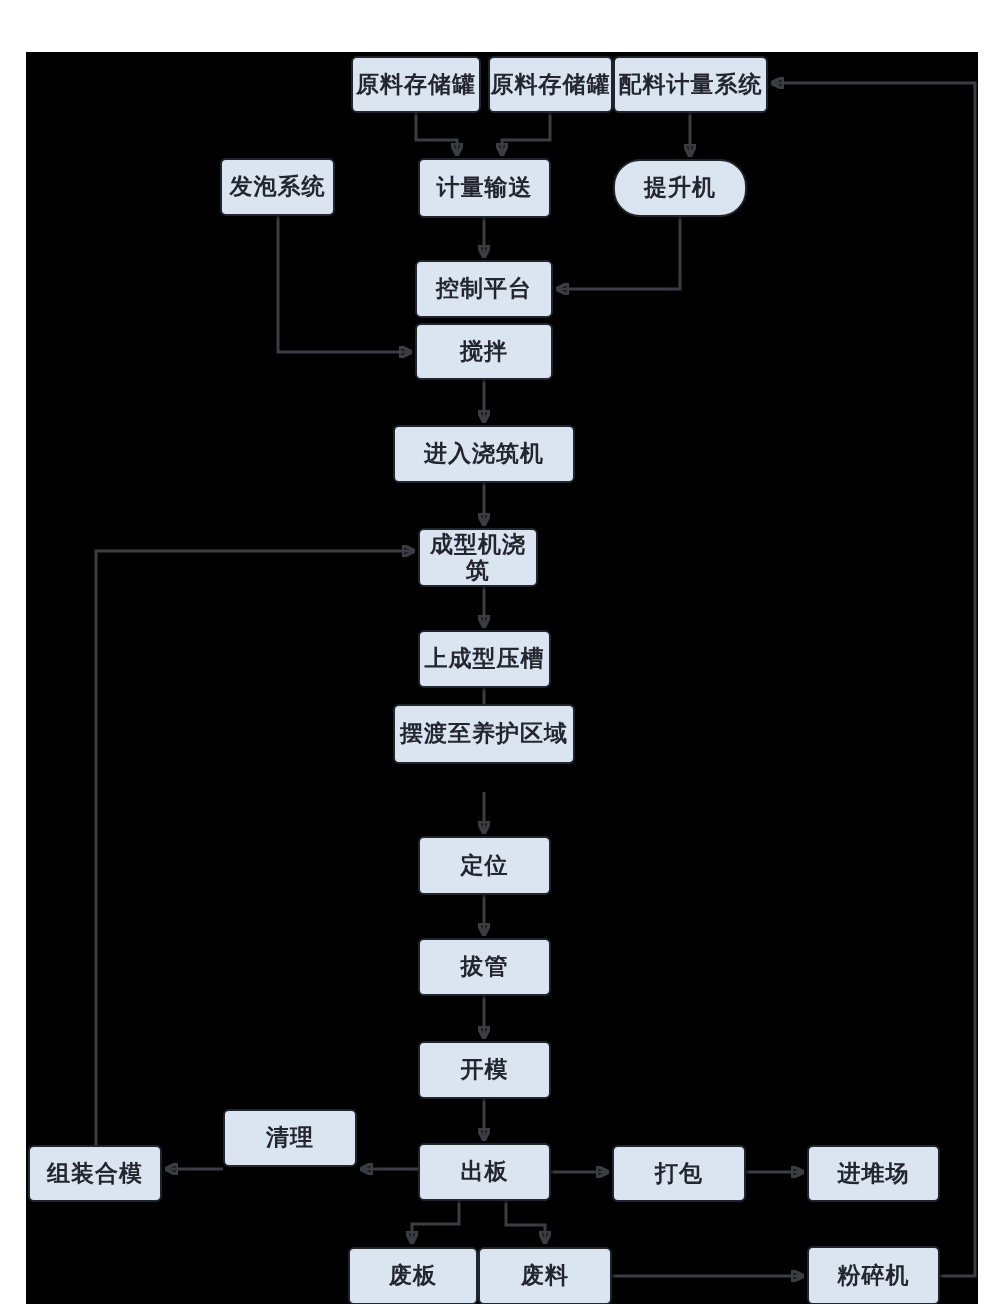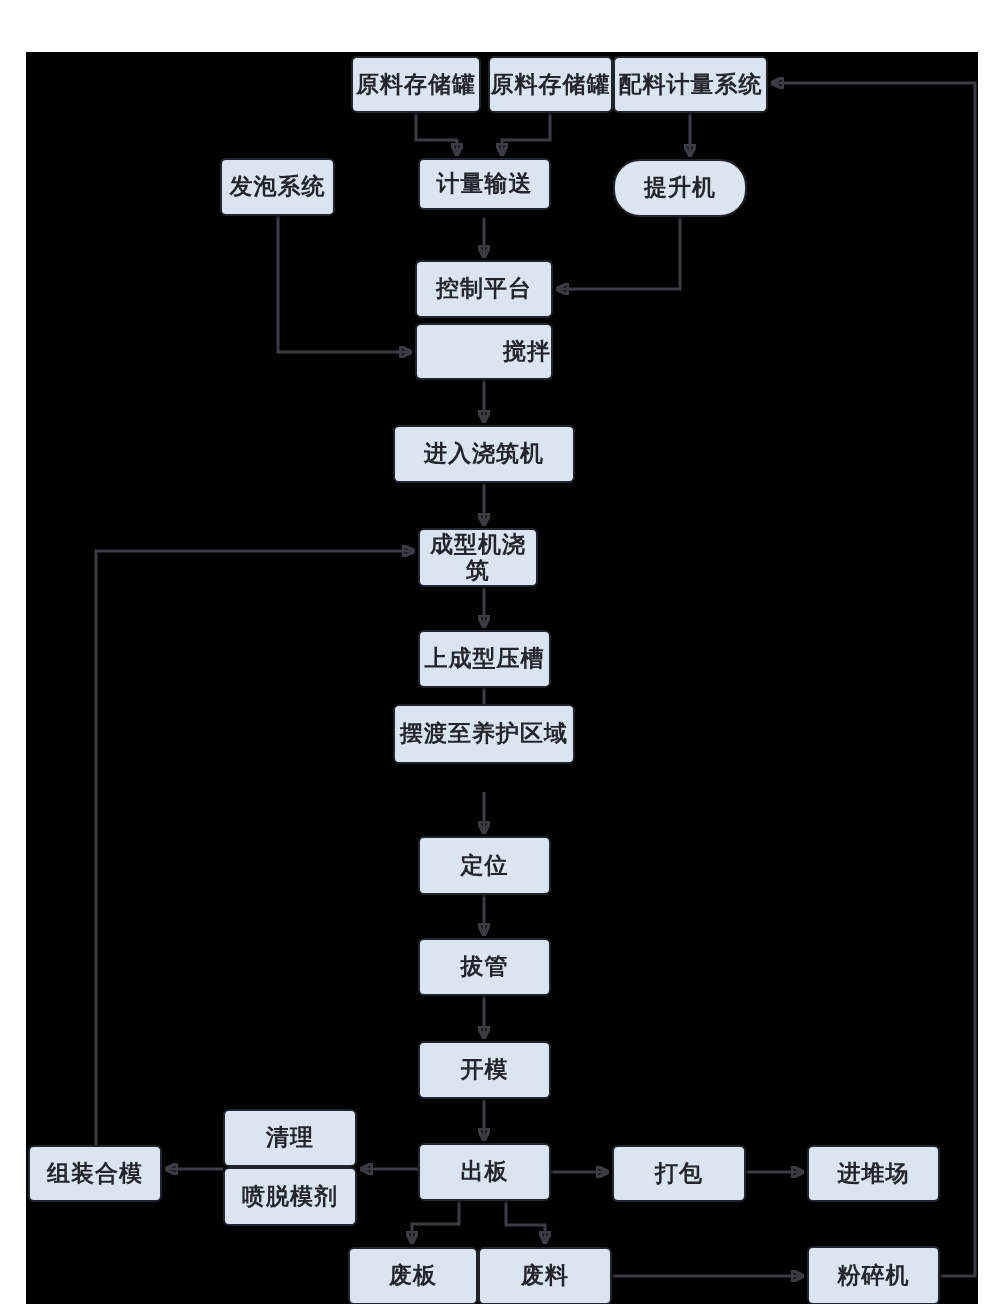--- a/index.html
+++ b/index.html
@@ -75,31 +75,31 @@
   <div class="node" style="left:488px;top:28px;width:125px;height:57px;">
       <span>原料存储罐</span>
     </div>
   <div class="node" style="left:613px;top:28px;width:155px;height:57px;">
       <span>配料计量系统</span>
     </div>
 
   <div class="node" style="left:220px;top:130px;width:115px;height:58px;">
       <span>发泡系统</span>
     </div>
-  <div class="node" style="left:418px;top:130px;width:133px;height:52px;align-items:center;">
+  <div class="node" style="left:418px;top:130px;width:133px;height:60px;align-items:center;">
       <span>计量输送</span>
     </div>
   <div class="node" style="left:613px;top:131px;width:134px;height:58px;border-radius:27px;">
       <span>提升机</span>
     </div>
 
   <div class="node" style="left:415px;top:232px;width:138px;height:58px;">
       <span>控制平台</span>
     </div>
-  <div class="node" style="left:415px;top:295px;width:138px;height:57px;justify-content:flex-end;">
+  <div class="node" style="left:415px;top:295px;width:138px;height:57px;">
       <span>搅拌</span>
     </div>
 
   <div class="node" style="left:393px;top:397px;width:182px;height:58px;">
       <span>进入浇筑机</span>
     </div>
   <div class="node" style="left:418px;top:500px;width:120px;height:59px;">
       <span>成型机浇筑</span>
     </div>
   <div class="node" style="left:418px;top:602px;width:133px;height:58px;">
@@ -114,23 +114,20 @@
   <div class="node" style="left:418px;top:910px;width:133px;height:58px;align-items:center;">
       <span>拔管</span>
     </div>
   <div class="node" style="left:418px;top:1013px;width:133px;height:58px;">
       <span>开模</span>
     </div>
 
   <div class="node" style="left:223px;top:1081px;width:134px;height:58px;">
       <span>清理</span>
     </div>
-  <div class="node" style="left:223px;top:1139px;width:134px;height:59px;">
-      <span>喷脱模剂</span>
-    </div>
   <div class="node" style="left:28px;top:1117px;width:134px;height:57px;">
       <span>组装合模</span>
     </div>
   <div class="node" style="left:418px;top:1115px;width:133px;height:58px;">
       <span>出板</span>
     </div>
   <div class="node" style="left:612px;top:1117px;width:134px;height:57px;">
       <span>打包</span>
     </div>
   <div class="node" style="left:807px;top:1117px;width:133px;height:57px;">

